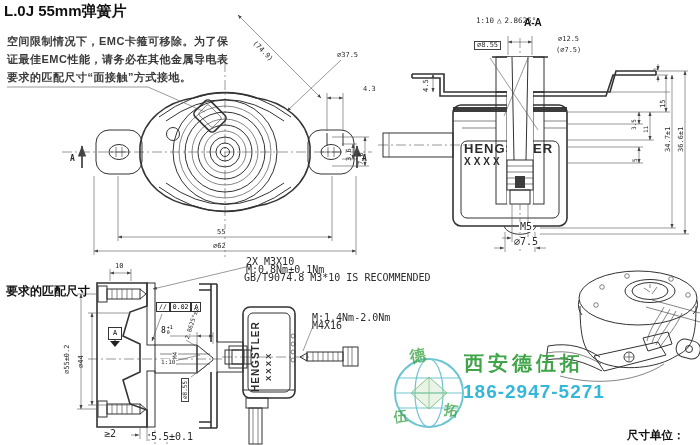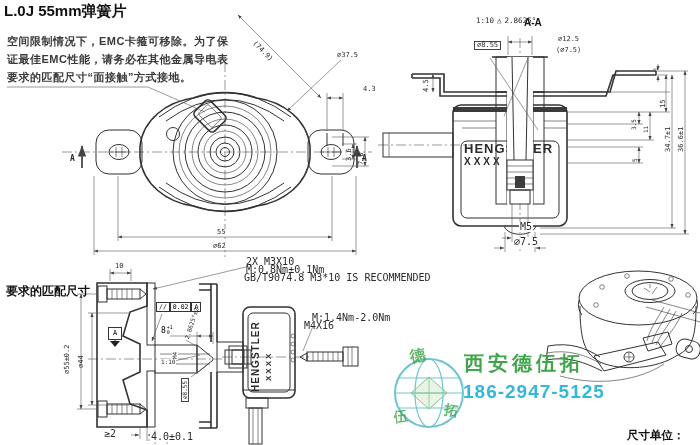--- a/index.html
+++ b/index.html
@@ -296,25 +296,25 @@
     <span class="tol">
       <span>+1</span>
       <span>0</span>
     </span>
   </div>
   <span class="lbl l6" style="left:184px;top:338px;transform:rotate(-72deg);transform-origin:0 0;">2.8625°±2′</span>
   <span class="lbl rot l6 bg" style="left:172px;top:360px;">M4</span>
   <span class="lbl bg l6" style="left:160px;top:359px;">1:10</span>
   <span class="lbl rot l6 box" style="left:181px;top:402px;">⌀8.55</span>
   <span class="lbl bg l65" style="left:103px;top:429px;">≥2</span>
-  <span class="lbl bg l65" style="left:150px;top:432px;">4.0±0.1</span>
+  <span class="lbl bg l65" style="left:150px;top:432px;">5.5±0.1</span>
 
   <span class="lbl l65" style="left:312px;top:313px;">M:1.4Nm-2.0Nm</span>
-  <span class="lbl l65" style="left:304px;top:321px;">M4X16</span>
+  <span class="lbl l65" style="left:312px;top:321px;">M4X16</span>
 
   <span class="seal" style="left:410px;top:346px;font-size:16px;transform:rotate(-12deg);">德</span>
   <span class="seal" style="left:394px;top:408px;font-size:14px;transform:rotate(-8deg);">伍</span>
   <span class="seal" style="left:444px;top:402px;font-size:14px;transform:rotate(10deg);">拓</span>
   <div class="wm-co">西安德伍拓</div>
-  <div class="wm-ph">186-2947-5125</div>
+  <div class="wm-ph">186-2947-5271</div>
   <div class="unit">尺寸单位：mm</div>
 
 </div>
 
 </body></html>

